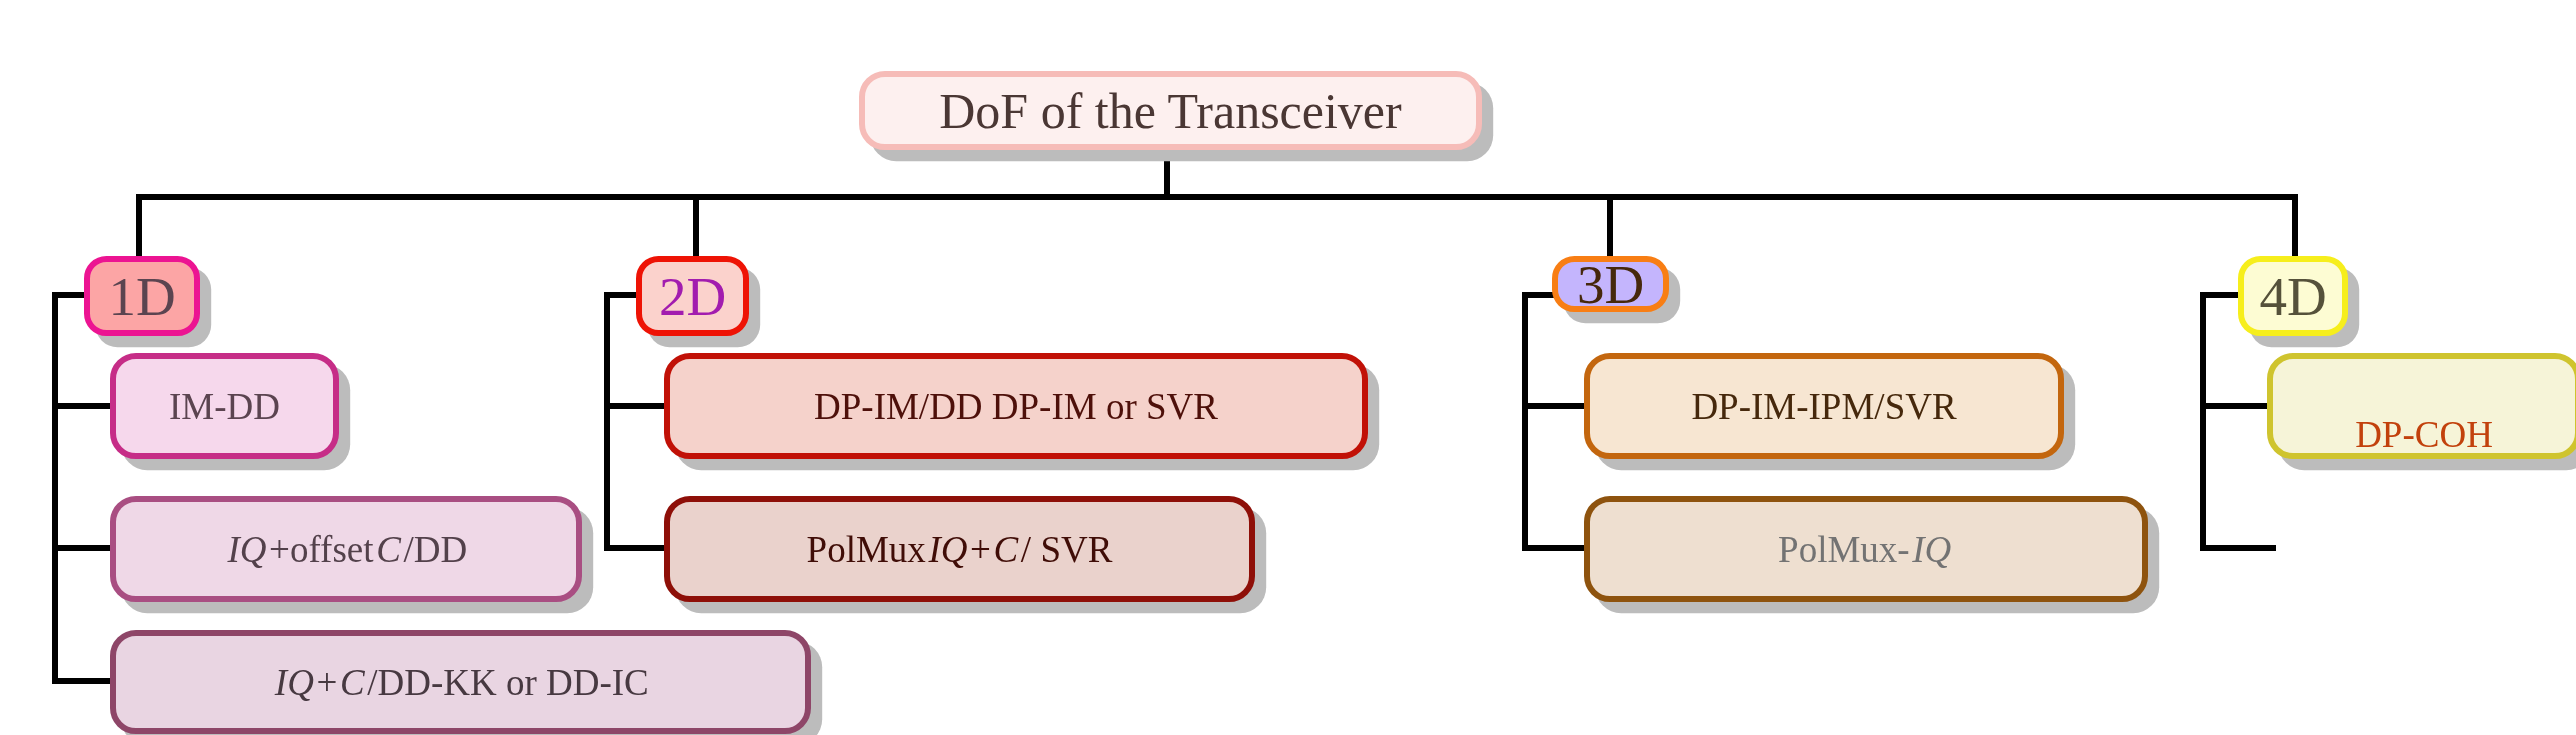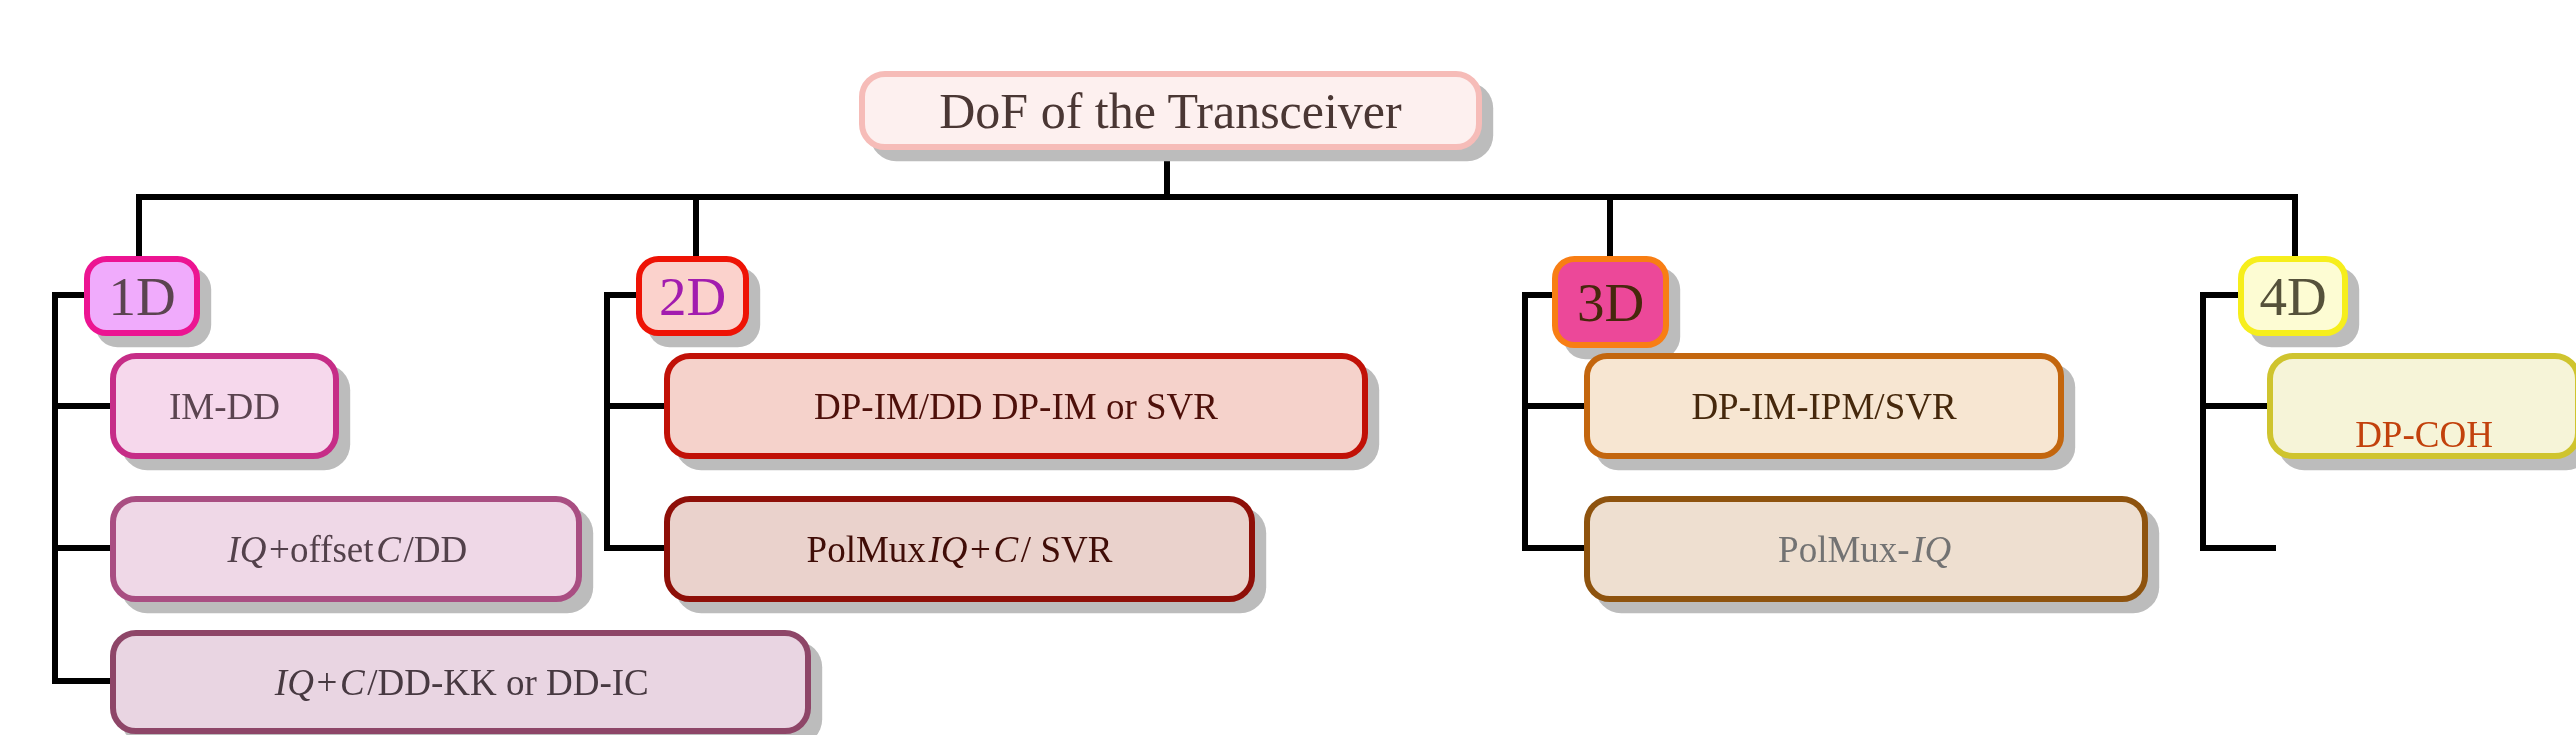--- a/index.html
+++ b/index.html
@@ -50,23 +50,23 @@
   <div class="line" style="left:1522px;top:367px;width:67px;height:6px;"></div>
   <div class="line" style="left:1522px;top:509px;width:68px;height:6px;"></div>
 
   <div class="line" style="left:2200px;top:256px;width:6px;height:259px;"></div>
   <div class="line" style="left:2200px;top:256px;width:44px;height:6px;"></div>
   <div class="line" style="left:2200px;top:367px;width:73px;height:6px;"></div>
   <div class="line" style="left:2200px;top:509px;width:76px;height:6px;"></div>
 
   <div class="box root-box" style="left: 859px; top: 35px; width: 623px; height: 79px; border-color: rgb(246, 188, 184); background: rgb(253, 240, 239); color: rgb(74, 55, 52);">DoF of the Transceiver</div>
 
-  <div class="box dim-box" style="left: 84px; top: 220px; width: 116px; height: 80px; border-color: rgb(236, 20, 146); background: #f0abfc; color: rgb(91, 68, 80);">1D</div>
+  <div class="box dim-box" style="left: 84px; top: 220px; width: 116px; height: 80px; border-color: rgb(236, 20, 146); background: #fca5a5; color: rgb(91, 68, 80);">1D</div>
   <div class="box dim-box" style="left: 636px; top: 220px; width: 113px; height: 80px; border-color: rgb(238, 19, 5); background: rgb(251, 210, 204); color: #a21caf;">2D</div>
-  <div class="box dim-box" style="left: 1552px; top: 220px; width: 117px; height: 92px; border-color: rgb(248, 126, 20); background: #ec4899; color: rgb(70, 40, 12);">3D</div>
+  <div class="box dim-box" style="left: 1552px; top: 220px; width: 117px; height: 56px; border-color: rgb(248, 126, 20); background: #c4b5fd; color: rgb(70, 40, 12);">3D</div>
   <div class="box dim-box" style="left: 2238px; top: 220px; width: 110px; height: 80px; border-color: rgb(246, 238, 28); background: rgb(253, 252, 211); color: rgb(85, 81, 58);">4D</div>
 
   <div class="box child-box" style="left: 110px; top: 317px; width: 229px; height: 106px; border-color: rgb(198, 45, 135); background: rgb(246, 216, 236); color: rgb(91, 68, 80);">
       <span>IM-DD</span>
     </div>
   <div class="box child-box" style="left: 110px; top: 460px; width: 472px; height: 106px; border-color: rgb(169, 78, 130); background: rgb(239, 216, 231); color: rgb(83, 65, 75);">
       <i>IQ</i>
       <span>+offset</span>
       <i>C</i>
       <span> /DD</span>
@@ -82,21 +82,21 @@
       <span>DP-IM/DD DP-IM or SVR</span>
     </div>
   <div class="box child-box" style="left: 664px; top: 460px; width: 591px; height: 106px; border-color: rgb(142, 15, 8); background: rgb(234, 210, 204); color: rgb(64, 13, 7);">
       <span>PolMux </span>
       <i>IQ</i>
       <span>+ </span>
       <i>C</i>
       <span>/ SVR</span>
     </div>
 
-  <div class="box child-box" style="left: 1584px; top: 317px; width: 480px; height: 106px; border-color: rgb(195, 102, 14); background: rgb(247, 230, 210); color: rgb(70, 40, 12); border-radius: 23px;">
+  <div class="box child-box" style="left: 1584px; top: 317px; width: 480px; height: 106px; border-color: rgb(195, 102, 14); background: rgb(247, 230, 210); color: rgb(70, 40, 12);">
       <span>DP-IM-IPM/SVR</span>
     </div>
   <div class="box child-box" style="left: 1584px; top: 460px; width: 564px; height: 106px; border-color: rgb(142, 83, 14); background: rgb(238, 223, 208); color: #737373;">
       <span>PolMux-</span>
       <i>IQ</i>
     </div>
 
   <div class="box child-box" style="left: 2267px; top: 317px; width: 314px; height: 106px; border-color: rgb(207, 196, 46); background: rgb(246, 244, 216); color: #c2410c; align-items: flex-end;">
       <span>DP-COH</span>
     </div>

